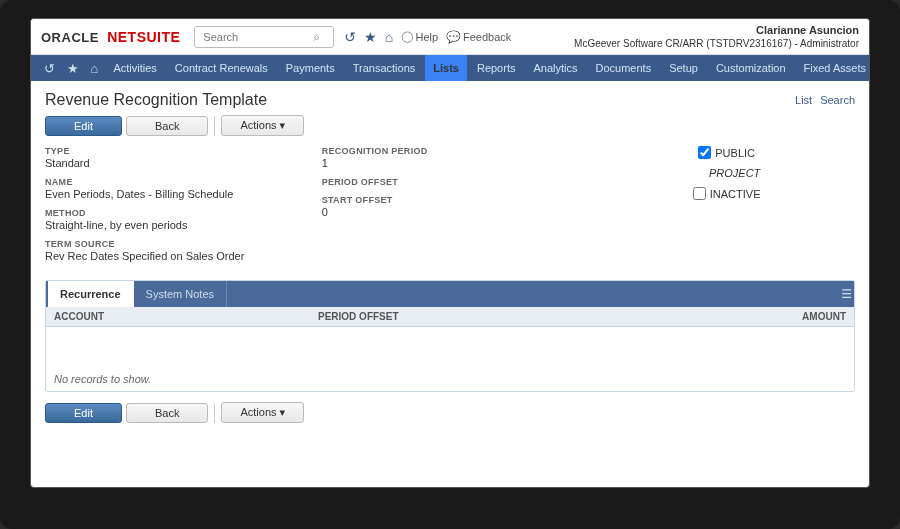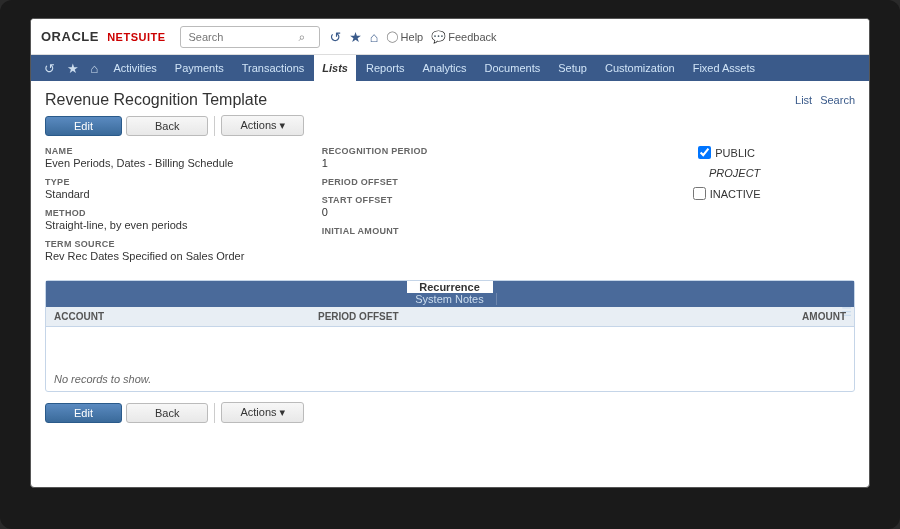--- a/index.html
+++ b/index.html
@@ -104,21 +104,21 @@
     .nav-item {
       color: #d0e4f7;
       font-size: 11px;
       padding: 0 8px;
       height: 26px;
       display: flex;
       align-items: center;
       cursor: pointer;
       white-space: nowrap;
     }
-    .nav-item.active { background: #ffffff; color: #333; font-weight: bold; font-style: italic; }
+    .nav-item.active { background: #3b82f6; color: #333; font-weight: bold; }
     
     .content {
       padding: 10px 14px;
       background: #fff;
     }
     .page-header {
       display: flex;
       align-items: center;
       justify-content: space-between;
       margin-bottom: 6px;
@@ -200,21 +200,20 @@
       border: 1px solid #c5d5e8;
       border-radius: 3px;
       margin-bottom: 10px;
     }
     .tabs-header {
       background: #4a6a9a;
       display: flex;
       align-items: center;
       padding: 0 2px;
       height: 26px;
-      flex-direction: column;
     }
     .tab {
       padding: 0 12px;
       height: 26px;
       display: flex;
       align-items: center;
       font-size: 11px;
       color: #cde;
       cursor: pointer;
       border-right: 1px solid rgba(255,255,255,0.2);
@@ -256,46 +255,51 @@
   </style>
 </head>
 <body>
 
 <div class="laptop-frame">
   <div class="screen">
 
     <div class="top-bar">
       <div class="logo">
         <span>ORACLE</span>
-        &nbsp;<span style="color:#cc0000; font-size:11px; font-weight:bold;">NETSUITE</span>
+        &nbsp;<span style="color:#cc0000; font-size:14px; font-weight:bold;">NETSUITE</span>
       </div>
       <div class="search-bar">
         <input type="text" placeholder="Search" style="">
         <span style="color:#888; font-size:12px;">⌕</span>
       </div>
       <div class="top-bar-icons">
         <span class="icon-btn" style="font-size:14px; color:#3a5a8a;">↺</span>
         <span class="icon-btn" style="font-size:14px; color:#3a5a8a;">★</span>
         <span class="icon-btn" style="font-size:14px; color:#3a5a8a;">⌂</span>
         <span class="icon-btn">
           <span style="color:#888; font-size:11px;">◯</span>
           <span>Help</span>
         </span>
         <span class="icon-btn">
           <span style="font-size:12px;">💬</span>
           <span>Feedback</span>
         </span>
       </div>
+      <div class="user-info">
+        <div class="user-name">Clarianne Asuncion</div>
+        <div>McGeever Software CR/ARR (TSTDRV2316167) - Administrator</div>
+      </div>
     </div>
 
     <div class="nav-bar">
       <span class="nav-icon">↺</span>
       <span class="nav-icon">★</span>
       <span class="nav-icon">⌂</span>
       <span class="nav-item">Activities</span>
+      <span class="nav-item">Contract Renewals</span>
       <span class="nav-item">Payments</span>
       <span class="nav-item">Transactions</span>
       <span class="nav-item active">Lists</span>
       <span class="nav-item">Reports</span>
       <span class="nav-item">Analytics</span>
       <span class="nav-item">Documents</span>
       <span class="nav-item">Setup</span>
       <span class="nav-item">Customization</span>
       <span class="nav-item">Fixed Assets</span>
 
@@ -315,28 +319,28 @@
         <button class="btn primary">Edit</button>
         <button class="btn">Back</button>
         <span style="width:1px; height:20px; background:#ccc; margin:0 2px;"></span>
         <button class="btn-actions">Actions ▾</button>
       </div>
 
       <div class="form-grid">
 
         <div>
           <div class="field-block">
+            <div class="field-label">TYPE</div>
+            <div class="field-value">Standard</div>
+          </div>
+          <div class="field-block">
             <div class="field-label">NAME</div>
             <div class="field-value">Even Periods, Dates - Billing Schedule</div>
           </div>
           <div class="field-block">
-            <div class="field-label">TYPE</div>
-            <div class="field-value">Standard</div>
-          </div>
-          <div class="field-block">
             <div class="field-label">METHOD</div>
             <div class="field-value">Straight-line, by even periods</div>
           </div>
           <div class="field-block">
             <div class="field-label">TERM SOURCE</div>
             <div class="field-value">Rev Rec Dates Specified on Sales Order</div>
           </div>
         </div>
 
         <div>
@@ -344,24 +348,20 @@
             <div class="field-label">RECOGNITION PERIOD</div>
             <div class="field-value">1</div>
           </div>
           <div class="field-block">
             <div class="field-label">PERIOD OFFSET</div>
             <div class="field-value"></div>
           </div>
           <div class="field-block">
             <div class="field-label">START OFFSET</div>
             <div class="field-value">0</div>
-          </div>
-          <div class="field-block">
-            <div class="field-label">INITIAL AMOUNT</div>
-            <div class="field-value"></div>
           </div>
         </div>
 
         <div>
           <div class="field-block">
             <div class="checkbox-row">
               <input type="checkbox" checked="" style="">
               <span class="checkbox-label">PUBLIC</span>
             </div>
           </div>

